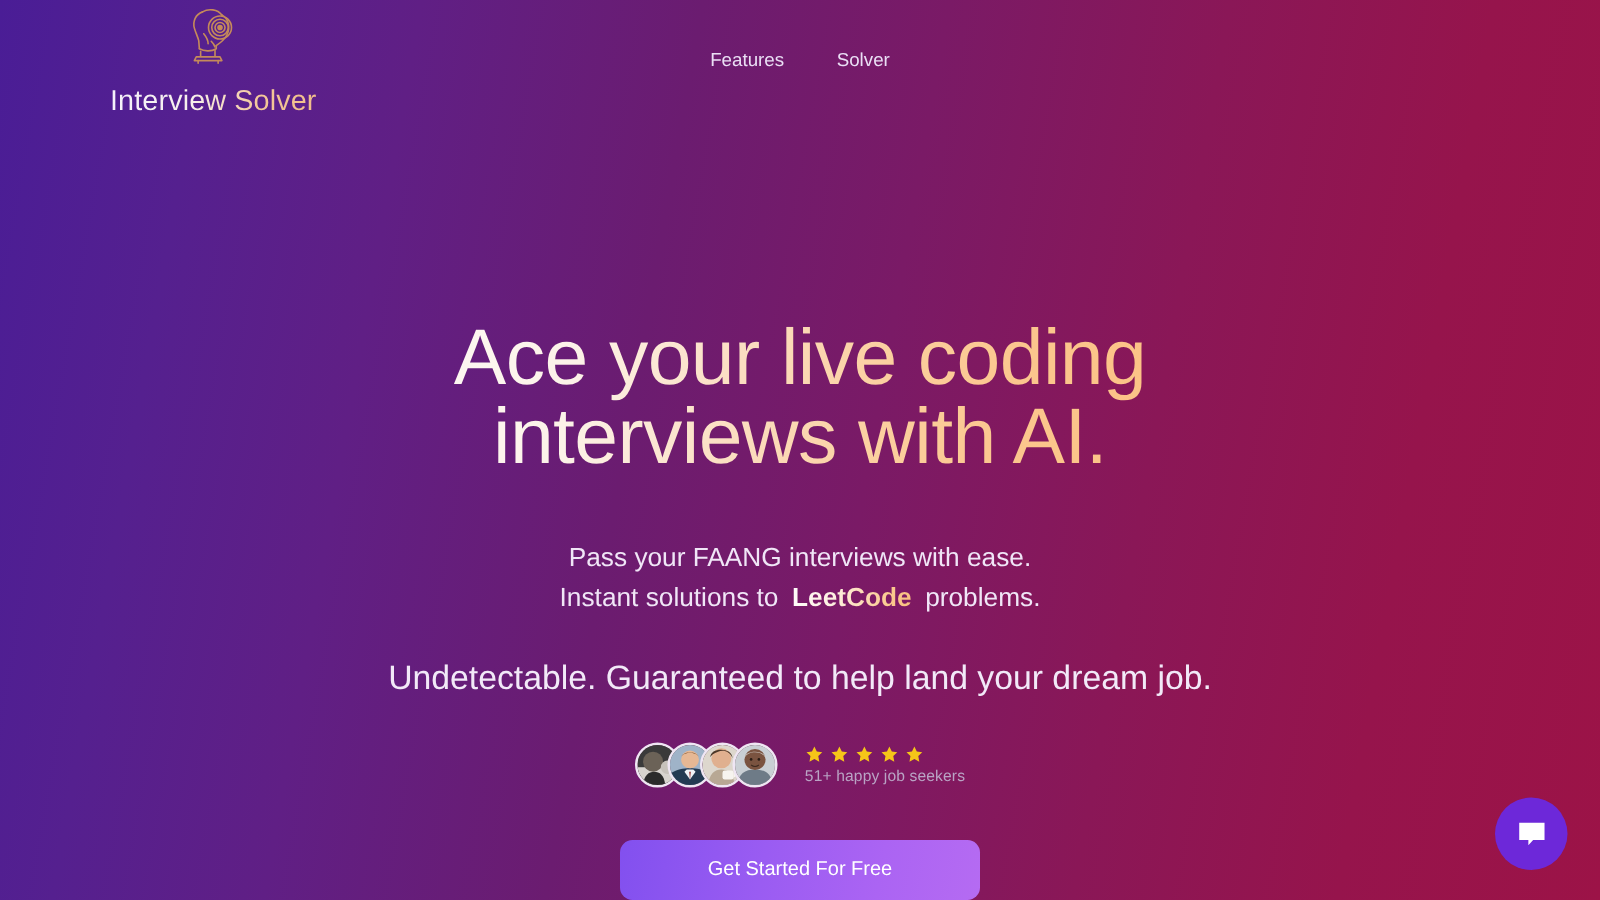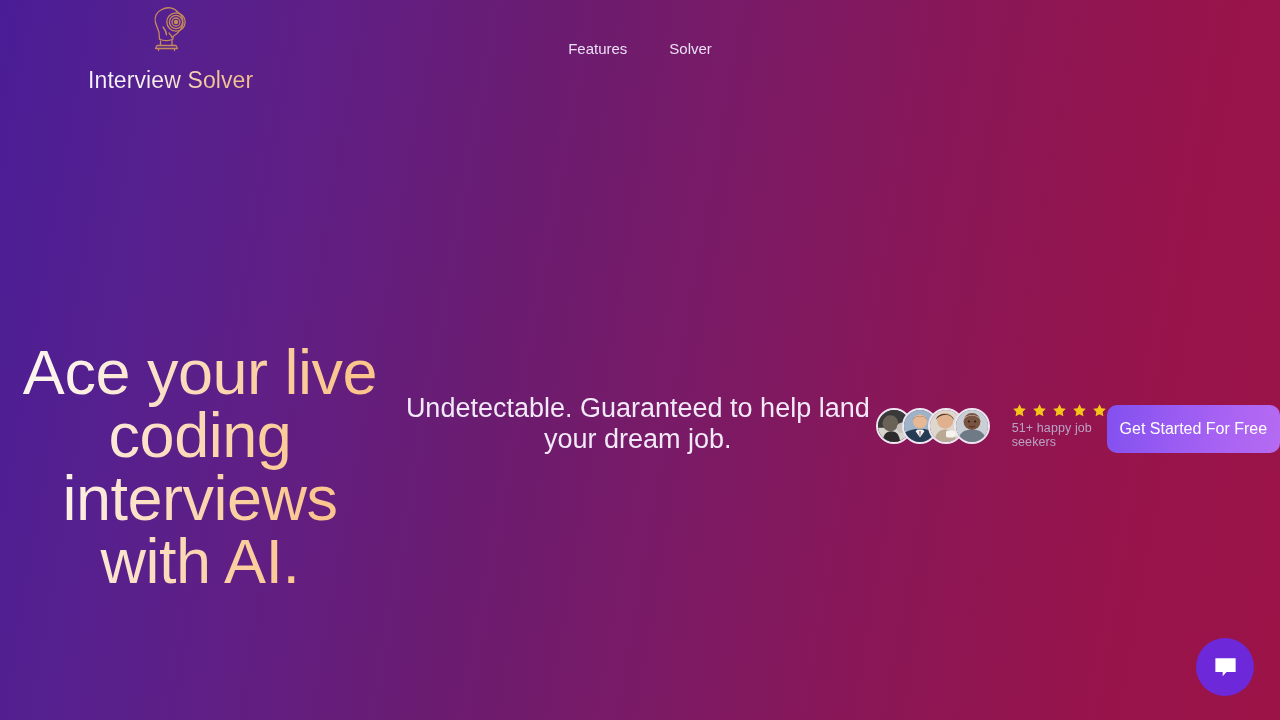--- a/index.html
+++ b/index.html
@@ -101,21 +101,23 @@
     border-radius: 8px;
     background: linear-gradient(100deg, #7d4cf0 0%, #9259f2 48%, #a463f3 100%);
     white-space: nowrap;
   }
 
   
   .hero {
     position: absolute;
     top: 96px; left: 0; right: 0; bottom: 0;
     display: flex;
-    align-items: center;
+    flex-direction: column;
+    align-items: center;
+    justify-content: flex-end;
   }
 
   .hero-title {
     margin-top: 118px;
     font-size: 63px;
     font-weight: 400;
     line-height: 1.0;
     text-align: center;
     letter-spacing: -0.5px;
     background: linear-gradient(98deg,
@@ -213,21 +215,21 @@
   }
 
   
   .cta-button {
     margin-top: 42px;
     font-family: inherit;
     font-size: 16px;
     color: #ffffff;
     border: none;
     cursor: pointer;
-    width: 240px;
+    width: 288px;
     height: 48px;
     border-radius: 10px;
     background: linear-gradient(100deg, #8250ef 0%, #9a5cf2 40%, #ab64f3 72%, #b56bf2 100%);
     white-space: nowrap;
   }
 
   
   .chat-widget {
     position: absolute;
     right: 26px;
@@ -279,20 +281,24 @@
 
 </header>
 
 <main class="hero">
 
   <h1 class="hero-title">
     <span class="line">Ace your live coding</span>
     <span class="line">interviews with AI.</span>
   </h1>
 
+  <p class="hero-sub">
+    <span class="sub-line">Pass your FAANG interviews with ease.</span>
+    <span class="sub-line"><span>Instant solutions to </span><span class="brand-highlight">LeetCode</span><span> problems.</span></span>
+  </p>
 
   <p class="hero-tagline">Undetectable. Guaranteed to help land your dream job.</p>
 
   <div class="social-proof">
 
     <div class="avatar-stack">
 
       <span class="avatar">
         <svg viewBox="0 0 36 36" xmlns="http://www.w3.org/2000/svg">
           <rect width="36" height="36" fill="#3a3a3a"></rect>

